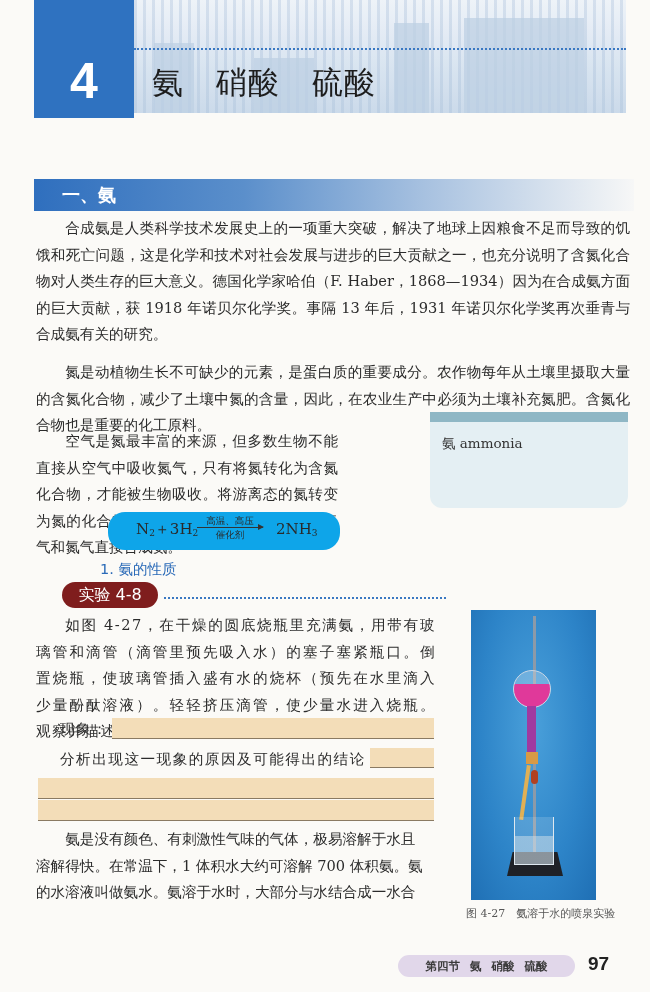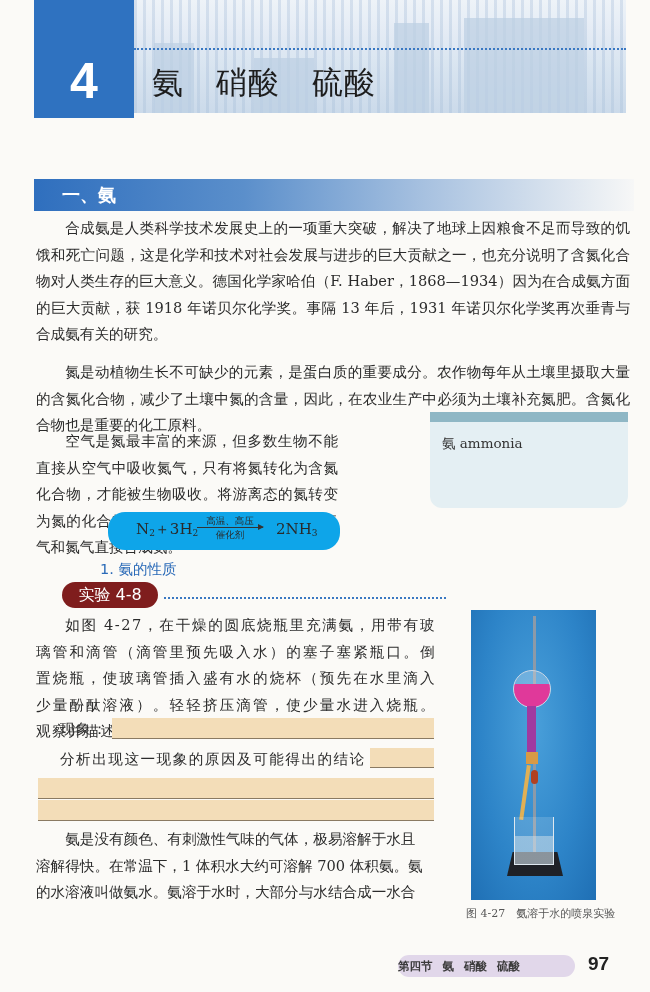--- a/index.html
+++ b/index.html
@@ -57,21 +57,21 @@
   .flask { position:absolute; left:42px; top:60px; width:38px; height:38px; border-radius:50%; background:linear-gradient(180deg, rgba(255,255,255,0.25) 0 35%, #e0399a 35% 100%); border:1px solid #c9d7e6; }
   .neck { position:absolute; left:56px; top:96px; width:9px; height:50px; background:#a03aa0; }
   .stopper { position:absolute; left:55px; top:142px; width:12px; height:12px; background:#d89a45; }
   .tube { position:absolute; left:52px; top:155px; width:4px; height:55px; background:#e0b055; transform:rotate(8deg); }
   .bulb { position:absolute; left:60px; top:160px; width:7px; height:14px; border-radius:4px; background:#b04020; }
   .beaker { position:absolute; left:43px; top:207px; width:40px; height:48px; border:1px solid #dfe8ef; border-top:none; background:linear-gradient(180deg, rgba(255,255,255,0.15) 0 40%, rgba(210,225,235,0.6) 40% 100%); }
   .base { position:absolute; left:36px; top:242px; width:56px; height:24px; background:#1f2126; clip-path:polygon(10% 0, 90% 0, 100% 100%, 0 100%); }
   .caption { position:absolute; left:466px; top:906px; font-size:11px; color:#555; }
 
   
-  .foot-pill { position:absolute; left:398px; top:955px; width:177px; height:22px; background:#e1d7ea; border-radius:11px; font-family:"DejaVu Sans", sans-serif; font-weight:bold; font-size:11.5px; color:#3a3a3a; line-height:22px; word-spacing:6px; }
+  .foot-pill { position:absolute; left:398px; top:955px; width:177px; height:22px; background:#e1d7ea; border-radius:11px; font-family:"DejaVu Sans", sans-serif; font-weight:bold; font-size:11.5px; color:#3a3a3a; line-height:22px; text-align:center; word-spacing:6px; }
   .page-no { position:absolute; left:588px; top:953px; font-family:"Liberation Sans", sans-serif; font-weight:bold; font-size:19px; color:#222; }
 </style>
 </head>
 <body>
 
 <div class="ch-banner">
   <div class="bld" style="left:20px;width:40px;height:70px;"></div>
   <div class="bld" style="left:120px;width:60px;height:55px;"></div>
   <div class="bld" style="left:260px;width:35px;height:90px;"></div>
   <div class="bld" style="left:330px;width:120px;height:95px;"></div>

